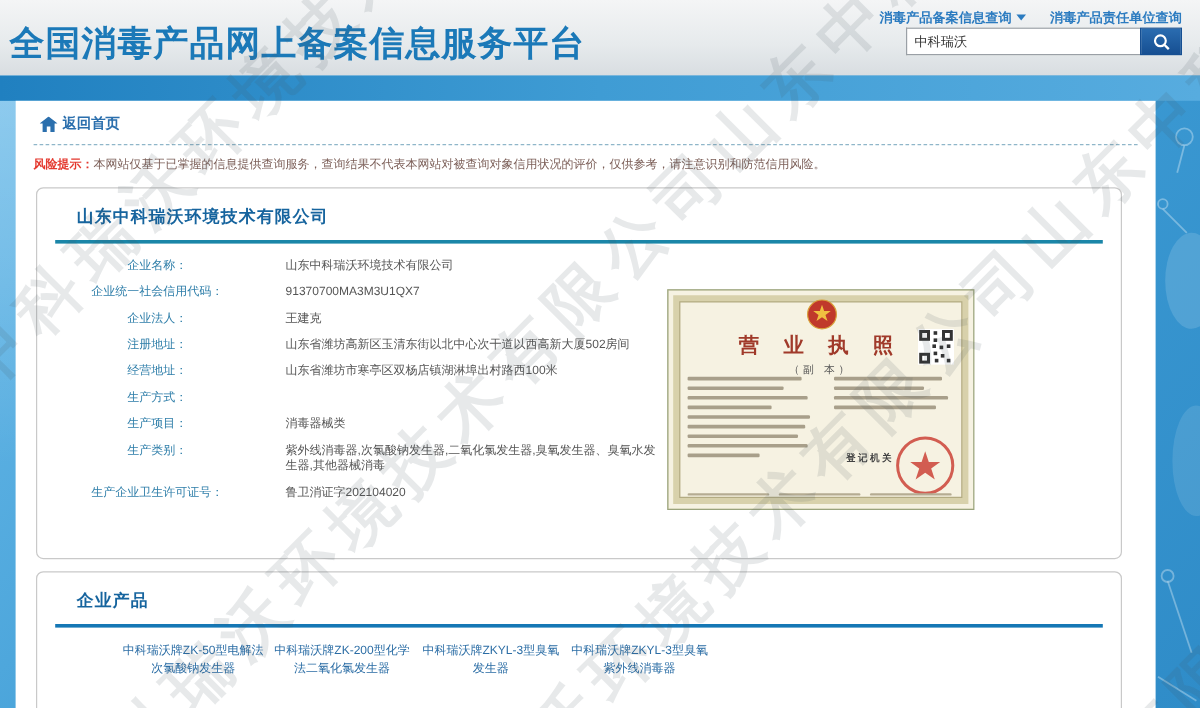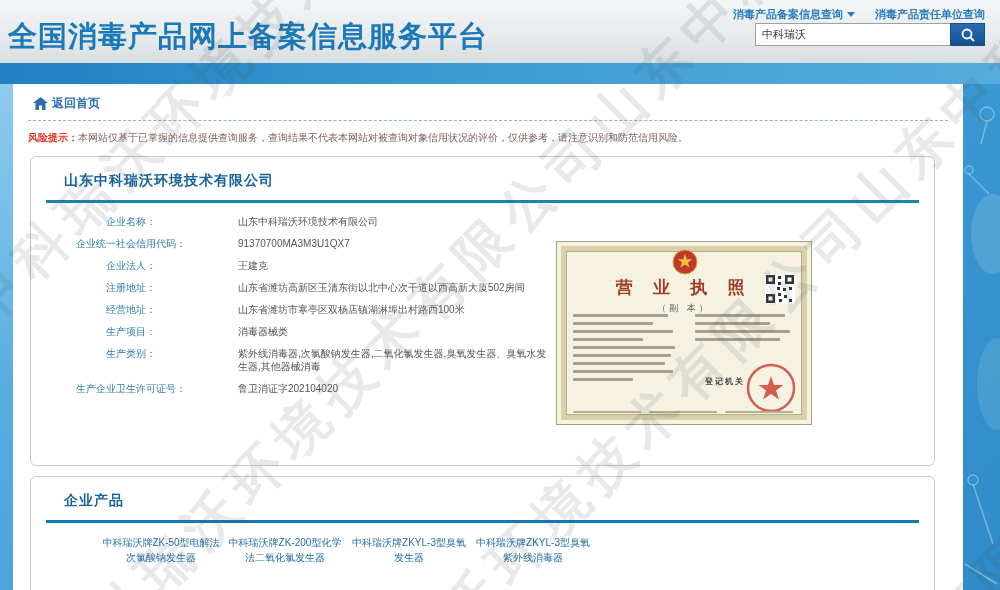--- a/index.html
+++ b/index.html
@@ -165,20 +165,24 @@
           <span class="field-label">企业法人：</span>
           <span class="field-value">王建克</span>
         </div>
         <div class="field-row">
           <span class="field-label">注册地址：</span>
           <span class="field-value">山东省潍坊高新区玉清东街以北中心次干道以西高新大厦502房间</span>
         </div>
         <div class="field-row">
           <span class="field-label">经营地址：</span>
           <span class="field-value">山东省潍坊市寒亭区双杨店镇湖淋埠出村路西100米</span>
+        </div>
+        <div class="field-row">
+          <span class="field-label">生产方式：</span>
+          <span class="field-value"></span>
         </div>
         <div class="field-row">
           <span class="field-label">生产项目：</span>
           <span class="field-value">消毒器械类</span>
         </div>
         <div class="field-row">
           <span class="field-label">生产类别：</span>
           <span class="field-value">紫外线消毒器,次氯酸钠发生器,二氧化氯发生器,臭氧发生器、臭氧水发生器,其他器械消毒</span>
         </div>
         <div class="field-row">

